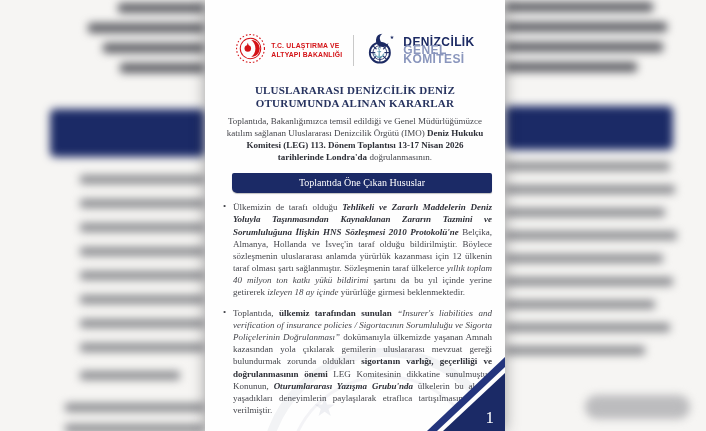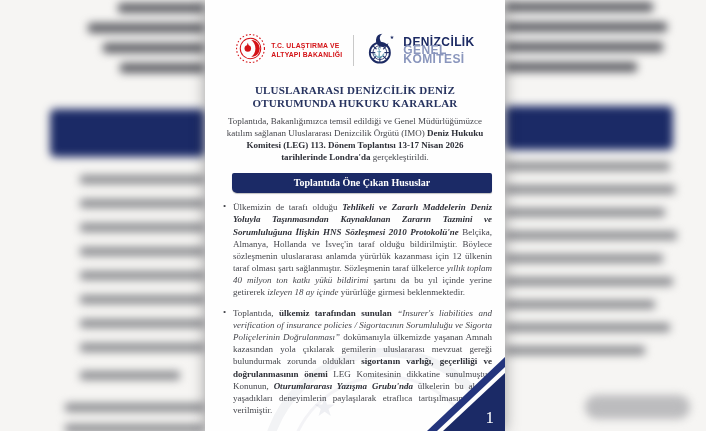--- a/index.html
+++ b/index.html
@@ -42,21 +42,21 @@
   .intro {
     margin:7px 20px 0; text-align:center;
     font-size:9px; line-height:11.9px; color:#45464c;
   }
   .b  { font-weight:bold; color:#2e3038; }
   .i  { font-style:italic; }
   .bi { font-weight:bold; font-style:italic; color:#2e3038; }
 
   .banner {
     margin:9px 13px 0 27px; background:#1b2a66; color:#ffffff;
-    text-align:center; font-weight:bold; font-size:10px;
+    text-align:center; font-weight:normal; font-size:10px;
     padding:4.5px 0 5px; border-radius:2px 2px 2px 5px;
     box-shadow:0 1px 1px rgba(0,0,0,.25);
   }
 
   .bullets { margin:8px 13px 0 17px; padding:0; list-style:none; }
   .bullets li {
     position:relative; padding-left:11px; margin-bottom:9px;
     text-align:justify; font-size:9px; line-height:12.1px; color:#45464c;
   }
   .bullet-dot { position:absolute; left:1px; top:-1px; color:#45464c; }
@@ -175,24 +175,24 @@
         <span class="logo-txt navy">
           <span class="l1">DENİZCİLİK</span><br>
           <span class="l2">GENEL</span><br>
           <span class="l3">KOMİTESİ</span>
         </span>
       </div>
     </div>
 
     <div class="doc-title">
       <div>ULUSLARARASI DENİZCİLİK DENİZ</div>
-      <div>OTURUMUNDA HUKUKU KARARLAR</div>
-    </div>
-
-    <p class="intro"><span>Toplantıda, Bakanlığımızca temsil edildiği ve Genel Müdürlüğümüzce katılım sağlanan Uluslararası Denizcilik Örgütü (IMO) </span><span class="b">Deniz Hukuku Komitesi (LEG) 113. Dönem Toplantısı 13-17 Nisan 2026 tarihlerinde Londra'da</span><span> gerçekleştirildi.</span></p>
+      <div>OTURUMUNDA ALINAN KARARLAR</div>
+    </div>
+
+    <p class="intro"><span>Toplantıda, Bakanlığımızca temsil edildiği ve Genel Müdürlüğümüzce katılım sağlanan Uluslararası Denizcilik Örgütü (IMO) </span><span class="b">Deniz Hukuku Komitesi (LEG) 113. Dönem Toplantısı 13-17 Nisan 2026 tarihlerinde Londra'da</span><span> doğrulanmasının.</span></p>
 
     <div class="banner">
       <span>Toplantıda Öne Çıkan Hususlar</span>
     </div>
 
     <ul class="bullets">
       <li><span class="bullet-dot">•</span><span>Ülkemizin de tarafı olduğu </span><span class="bi">Tehlikeli ve Zararlı Maddelerin Deniz Yoluyla Taşınmasından Kaynaklanan Zararın Tazmini ve Sorumluluğuna İlişkin HNS Sözleşmesi 2010 Protokolü'ne</span><span> Belçika, Almanya, Hollanda ve İsveç'in taraf olduğu bildirilmiştir. Böylece sözleşmenin uluslararası anlamda yürürlük kazanması için 12 ülkenin taraf olması şartı sağlanmıştır. Sözleşmenin taraf ülkelerce </span><span class="i">yıllık toplam 40 milyon ton katkı yükü bildirimi</span><span> şartını da bu yıl içinde yerine getirerek </span><span class="i">izleyen 18 ay içinde</span><span> yürürlüğe girmesi beklenmektedir.</span></li>
       <li><span class="bullet-dot">•</span><span>Toplantıda, </span><span class="b">ülkemiz tarafından sunulan</span><span> </span><span class="i">“Insurer's liabilities and verification of insurance policies / Sigortacının Sorumluluğu ve Sigorta Poliçelerinin Doğrulanması”</span><span> dokümanıyla ülkemizde yaşanan Amnah kazasından yola çıkılarak gemilerin uluslararası mevzuat gereği bulundurmak zorunda oldukları </span><span class="b">sigortanın varlığı, geçerliliği ve doğrulanmasının önemi</span><span> LEG Komitesinin dikkatine sunulmuştur. Konunun, </span><span class="bi">Oturumlararası Yazışma Grubu'nda</span><span> ülkelerin bu alanda yaşadıkları deneyimlerin paylaşılarak etraflıca tartışılmasına karar verilmiştir.</span></li>
     </ul>
 

